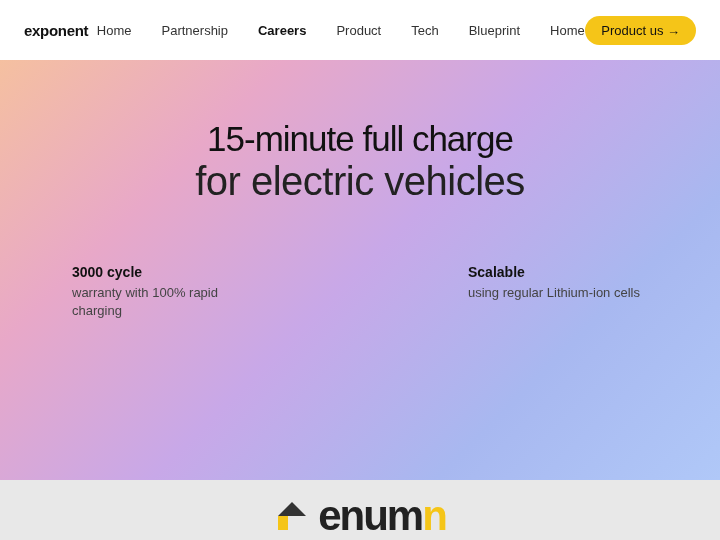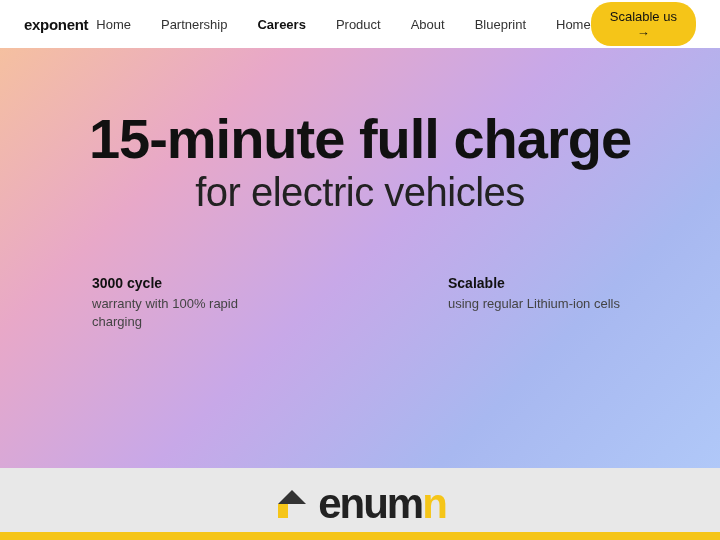--- a/index.html
+++ b/index.html
@@ -14,21 +14,21 @@
       overflow: hidden;
       font-family: -apple-system, BlinkMacSystemFont, 'Segoe UI', sans-serif;
     }
 
     
     .navbar {
       display: flex;
       align-items: center;
       justify-content: space-between;
       padding: 0 24px;
-      height: 48px;
+      height: 60px;
       background: rgba(255,255,255,0.85);
       backdrop-filter: blur(8px);
       position: relative;
       z-index: 10;
     }
 
     .nav-logo {
       font-size: 15px;
       font-weight: 600;
       color: #111;
@@ -75,22 +75,22 @@
       background: linear-gradient(135deg, #f5c0a0 0%, #e8a8c8 25%, #c8a8e8 50%, #a8b8f0 75%, #b0c8f8 100%);
       display: flex;
       flex-direction: column;
       align-items: center;
       justify-content: flex-start;
       padding-top: 60px;
       position: relative;
     }
 
     .hero-title {
-      font-size: 56px;
-      font-weight: 700;
+      font-size: 35px;
+      font-weight: 400;
       color: #111;
       text-align: center;
       line-height: 1.1;
       letter-spacing: -1px;
       margin-bottom: 0;
     }
 
     .hero-subtitle {
       font-size: 40px;
       font-weight: 400;
@@ -98,21 +98,21 @@
       text-align: left;
       letter-spacing: -0.5px;
       margin-bottom: 60px;
     }
 
     
     .features {
       display: flex;
       gap: 0;
       width: 100%;
-      padding: 0 92px;
+      padding: 0 72px;
       justify-content: space-between;
     }
 
     .feature {
       flex: 1;
       max-width: 180px;
     }
 
     .feature-title {
       font-size: 14px;
@@ -161,25 +161,25 @@
 </head>
 <body>
 
 <nav class="navbar">
   <span class="nav-logo">exponent</span>
   <div class="nav-links">
     <a class="nav-link">Home</a>
     <a class="nav-link">Partnership</a>
     <a class="nav-link active">Careers</a>
     <a class="nav-link">Product</a>
-    <a class="nav-link">About</a>
+    <a class="nav-link">Tech</a>
     <a class="nav-link">Blueprint</a>
     <a class="nav-link">Home</a>
   </div>
-  <button class="contact-btn">Scalable us →</button>
+  <button class="contact-btn">Product us →</button>
 </nav>
 
 <section class="hero">
   <h1 class="hero-title">15-minute full charge</h1>
   <h2 class="hero-subtitle">for electric vehicles</h2>
 
   <div class="features">
     <div class="feature">
       <div class="feature-title">3000 cycle</div>
       <div class="feature-desc">warranty with 100% rapid charging</div>

